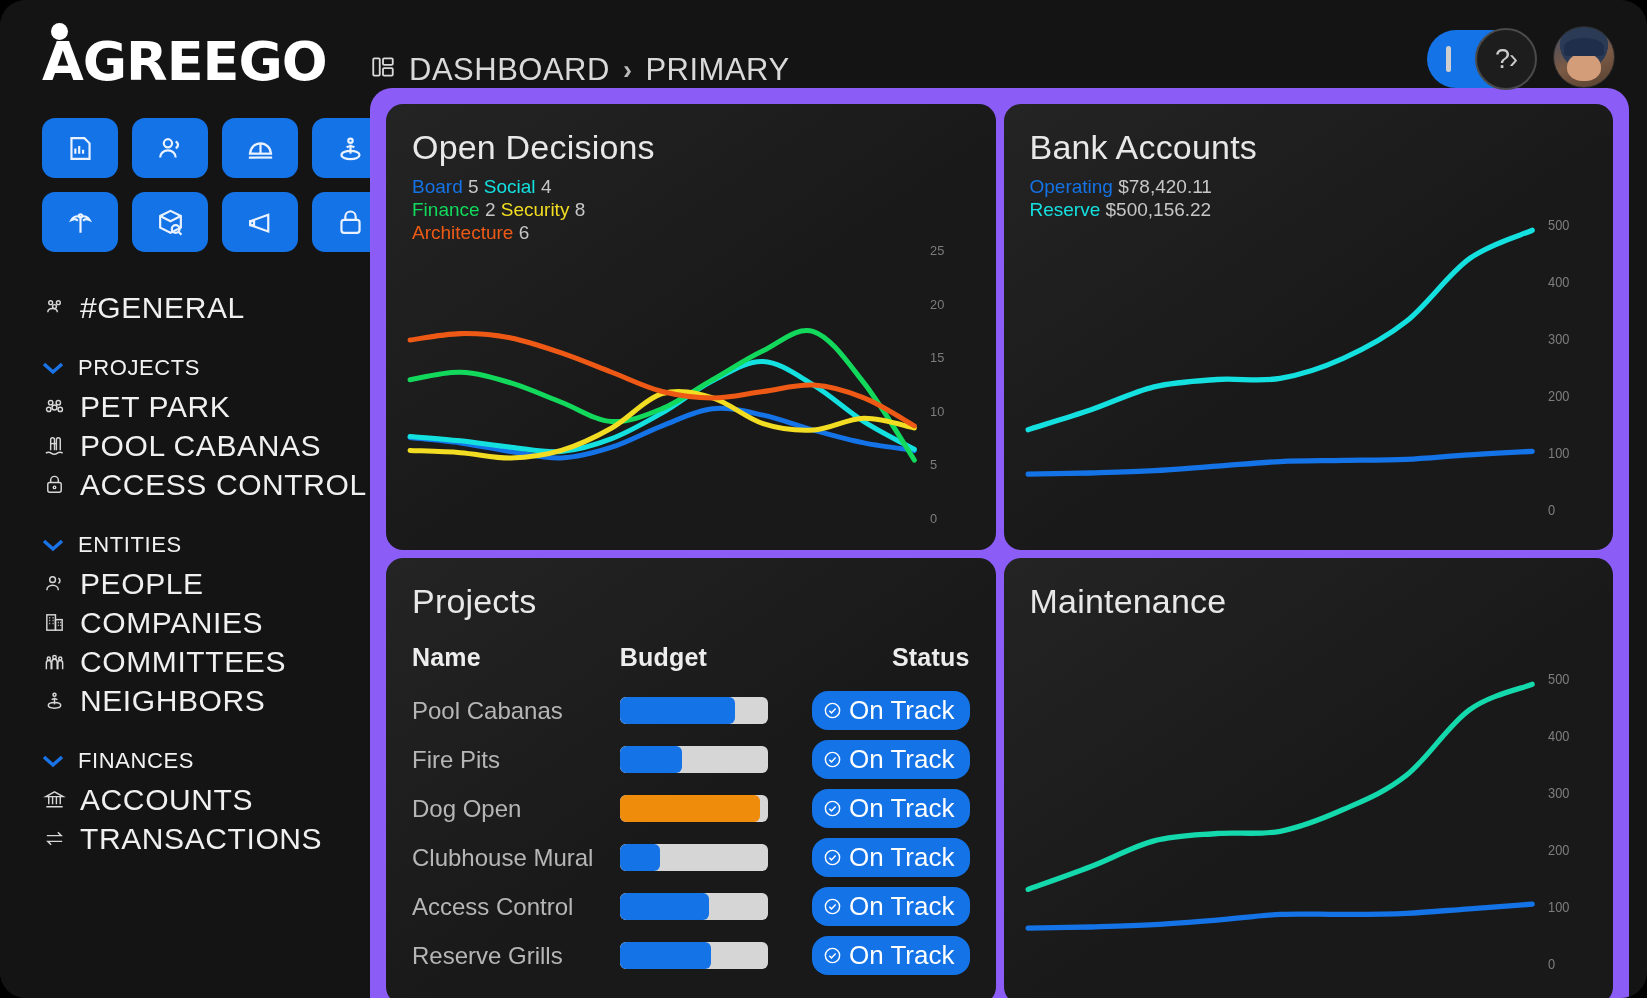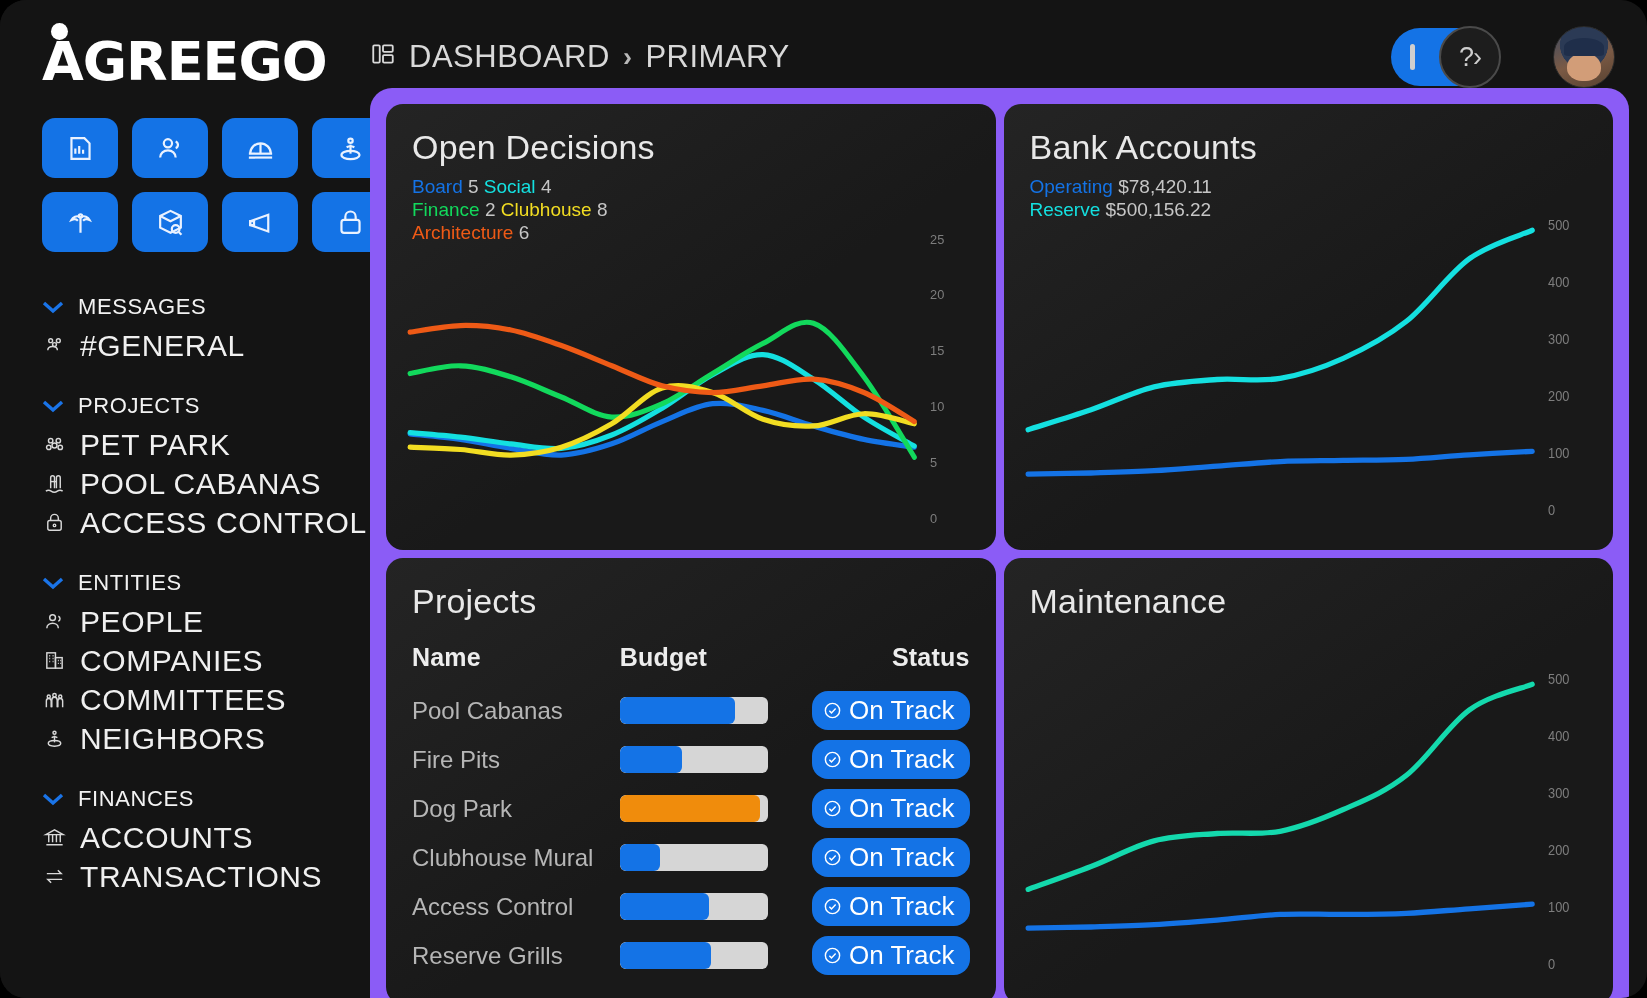--- a/index.html
+++ b/index.html
@@ -55,21 +55,21 @@
   .chev svg { width: 22px; height: 14px; stroke: #1a74e8; stroke-width: 3.4; fill: none; }
   .nav-item {
     display: flex; align-items: center; gap: 14px;
     height: 39px; color: #f0f0f0; font-size: 30px; letter-spacing: 0.6px;
   }
   .nav-ico { width: 24px; height: 24px; flex: 0 0 24px; display: flex; align-items: center; justify-content: center; }
   .nav-ico svg { width: 23px; height: 23px; stroke: #d8d8d8; fill: none; stroke-width: 1.5; }
 
   
   .main { flex: 1; display: flex; flex-direction: column; padding: 26px 18px 18px 0; }
-  .topbar { height: 72px; display: flex; align-items: center; padding: 0 14px 0 0; gap: 36px; }
+  .topbar { height: 72px; display: flex; align-items: flex-end; padding: 0 14px 0 0; }
   .crumb { display: flex; align-items: center; gap: 13px; color: #d9d9d9; font-size: 31px; letter-spacing: 0.5px; }
   .crumb-ico svg { width: 26px; height: 26px; stroke: #d9d9d9; fill: none; stroke-width: 1.7; }
   .crumb-sep { color: #b9b9b9; font-size: 27px; font-weight: 700; }
   .spacer { flex: 1; }
 
   .toggle {
     width: 108px; height: 58px; border-radius: 29px; background: #1473e6;
     position: relative; display: flex; align-items: center;
   }
   .toggle-bar { width: 5px; height: 26px; background: #cfcfcf; border-radius: 3px; margin-left: 19px; }
@@ -217,28 +217,20 @@
         <svg viewBox="0 0 24 24">
             <rect x="5" y="10" width="14" height="10" rx="2"></rect>
             <path d="M8 10V7.5a4 4 0 018 0V10"></path>
           </svg>
       </div>
     </div>
 
     <nav class="nav">
 
       <div class="nav-group">
-        <div class="nav-head">
-          <span class="chev">
-              <svg viewBox="0 0 22 14">
-                <path d="M2 3l9 8 9-8"></path>
-              </svg>
-            </span>
-          <span>MESSAGES</span>
-        </div>
         <div class="nav-item">
           <span class="nav-ico">
               <svg viewBox="0 0 24 24">
                 <circle cx="8" cy="7" r="2"></circle>
                 <circle cx="16" cy="7" r="2"></circle>
                 <path d="M5 17c0-2.5 2-4 5-4s5 1.5 5 4"></path>
                 <circle cx="12" cy="11" r="2"></circle>
               </svg>
             </span>
           <span>#GENERAL</span>
@@ -407,29 +399,29 @@
         <div class="kv">
           <div>
             <span class="k" style="color:#1473e6">Board</span>
             <span class="v">5</span>
             <span class="k" style="color:#14e0e0">Social</span>
             <span class="v">4</span>
           </div>
           <div>
             <span class="k" style="color:#12d95c">Finance</span>
             <span class="v">2</span>
-            <span class="k" style="color:#f2dd22">Clubhouse</span>
+            <span class="k" style="color:#f2dd22">Security</span>
             <span class="v">8</span>
           </div>
           <div>
             <span class="k" style="color:#ee5a16">Architecture</span>
             <span class="v">6</span>
           </div>
         </div>
-        <div class="chart" style="top:124px;bottom:22px;"><svg viewBox="0 0 570 287" preserveAspectRatio="none" style="width: 100%; height: 100%;">
+        <div class="chart" style="top:136px;bottom:22px;"><svg viewBox="0 0 570 287" preserveAspectRatio="none" style="width: 100%; height: 100%;">
               <path d="M0.0,196.9 C8.5,197.8 34.1,199.9 51.2,202.2 C68.3,204.6 85.3,208.3 102.4,210.8 C119.5,213.3 136.5,217.9 153.6,217.2 C170.7,216.5 187.7,211.9 204.8,206.5 C221.9,201.2 238.9,191.6 256.0,185.2 C273.1,178.7 290.1,169.8 307.2,168.1 C324.3,166.3 341.3,170.9 358.4,174.5 C375.5,178.0 392.5,184.8 409.6,189.4 C426.7,194.1 443.7,198.9 460.8,202.2 C477.9,205.6 503.5,208.5 512.0,209.7" fill="none" stroke="#1473e6" stroke-width="5" stroke-linecap="round" stroke-linejoin="round"></path>
               <path d="M0.0,195.8 C8.5,196.5 34.1,198.3 51.2,200.1 C68.3,201.9 85.3,204.7 102.4,206.5 C119.5,208.3 136.5,212.2 153.6,210.8 C170.7,209.4 187.7,204.4 204.8,198.0 C221.9,191.6 238.9,181.9 256.0,172.3 C273.1,162.7 290.1,148.8 307.2,140.3 C324.3,131.8 341.3,120.4 358.4,121.1 C375.5,121.8 392.5,134.6 409.6,144.6 C426.7,154.5 443.7,170.2 460.8,180.9 C477.9,191.6 503.5,204.0 512.0,208.6" fill="none" stroke="#14e0e0" stroke-width="5" stroke-linecap="round" stroke-linejoin="round"></path>
               <path d="M0.0,139.2 C8.5,138.0 34.1,131.2 51.2,131.8 C68.3,132.3 85.3,137.4 102.4,142.4 C119.5,147.4 136.5,155.2 153.6,161.7 C170.7,168.1 187.7,179.8 204.8,180.9 C221.9,181.9 238.9,175.0 256.0,168.1 C273.1,161.1 290.1,148.8 307.2,139.2 C324.3,129.6 341.3,118.4 358.4,110.4 C375.5,102.4 392.5,85.8 409.6,91.2 C426.7,96.5 443.7,121.1 460.8,142.4 C477.9,163.8 503.5,206.5 512.0,219.3" fill="none" stroke="#12d95c" stroke-width="5" stroke-linecap="round" stroke-linejoin="round"></path>
               <path d="M0.0,209.7 C8.5,210.1 34.1,210.6 51.2,211.9 C68.3,213.1 85.3,217.5 102.4,217.2 C119.5,216.8 136.5,214.7 153.6,209.7 C170.7,204.7 187.7,196.7 204.8,187.3 C221.9,177.9 238.9,158.1 256.0,153.1 C273.1,148.1 290.1,152.4 307.2,157.4 C324.3,162.4 341.3,177.7 358.4,183.0 C375.5,188.4 392.5,190.3 409.6,189.4 C426.7,188.5 443.7,178.0 460.8,177.7 C477.9,177.3 503.5,185.7 512.0,187.3" fill="none" stroke="#f2dd22" stroke-width="5" stroke-linecap="round" stroke-linejoin="round"></path>
               <path d="M0.0,99.7 C8.5,98.6 34.1,93.7 51.2,93.3 C68.3,92.9 85.3,94.4 102.4,97.6 C119.5,100.8 136.5,106.8 153.6,112.5 C170.7,118.2 187.7,125.3 204.8,131.8 C221.9,138.2 238.9,146.7 256.0,151.0 C273.1,155.2 290.1,157.4 307.2,157.4 C324.3,157.4 341.3,153.1 358.4,151.0 C375.5,148.8 392.5,143.5 409.6,144.6 C426.7,145.6 443.7,150.6 460.8,157.4 C477.9,164.1 503.5,180.5 512.0,185.2" fill="none" stroke="#ee5a16" stroke-width="5" stroke-linecap="round" stroke-linejoin="round"></path>
               <text x="528" y="15" class="ytick">25</text>
               <text x="528" y="68.39999999999998" class="ytick">20</text>
               <text x="528" y="121.80000000000001" class="ytick">15</text>
               <text x="528" y="175.2" class="ytick">10</text>
               <text x="528" y="228.6" class="ytick">5</text>
@@ -500,21 +492,21 @@
                   <span class="badge">
                     <svg viewBox="0 0 24 24">
                       <circle cx="12" cy="12" r="9"></circle>
                       <path d="M8 12.3l2.7 2.7L16 9.5"></path>
                     </svg>
                     <span>On Track</span>
                   </span>
                 </td>
               </tr>
               <tr>
-                <td class="pname">Dog Park</td>
+                <td class="pname">Dog Open</td>
                 <td>
                   <div class="bar">
                     <i style="width: 95%; background: rgb(240, 140, 12);"></i>
                   </div>
                 </td>
                 <td>
                   <span class="badge">
                     <svg viewBox="0 0 24 24">
                       <circle cx="12" cy="12" r="9"></circle>
                       <path d="M8 12.3l2.7 2.7L16 9.5"></path>

